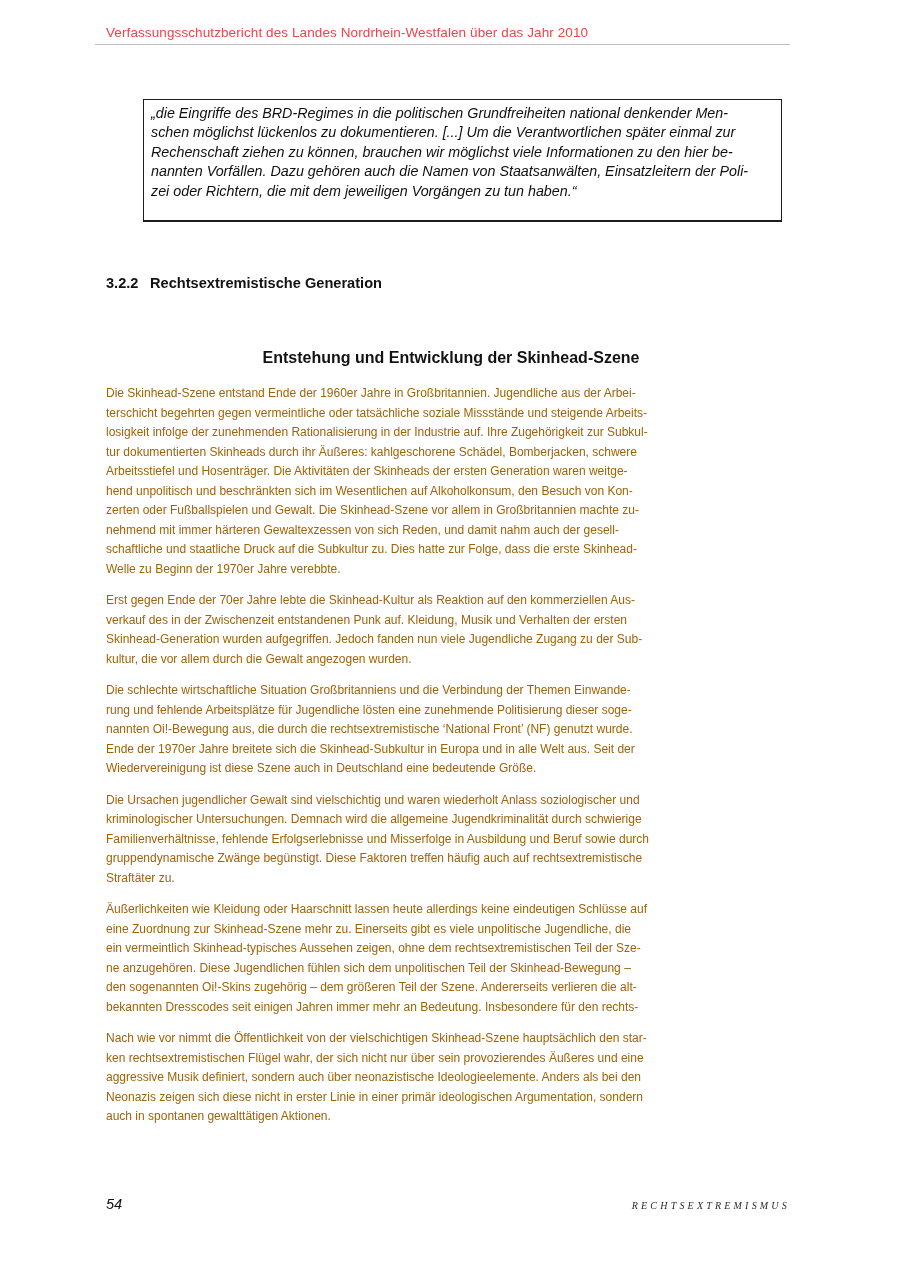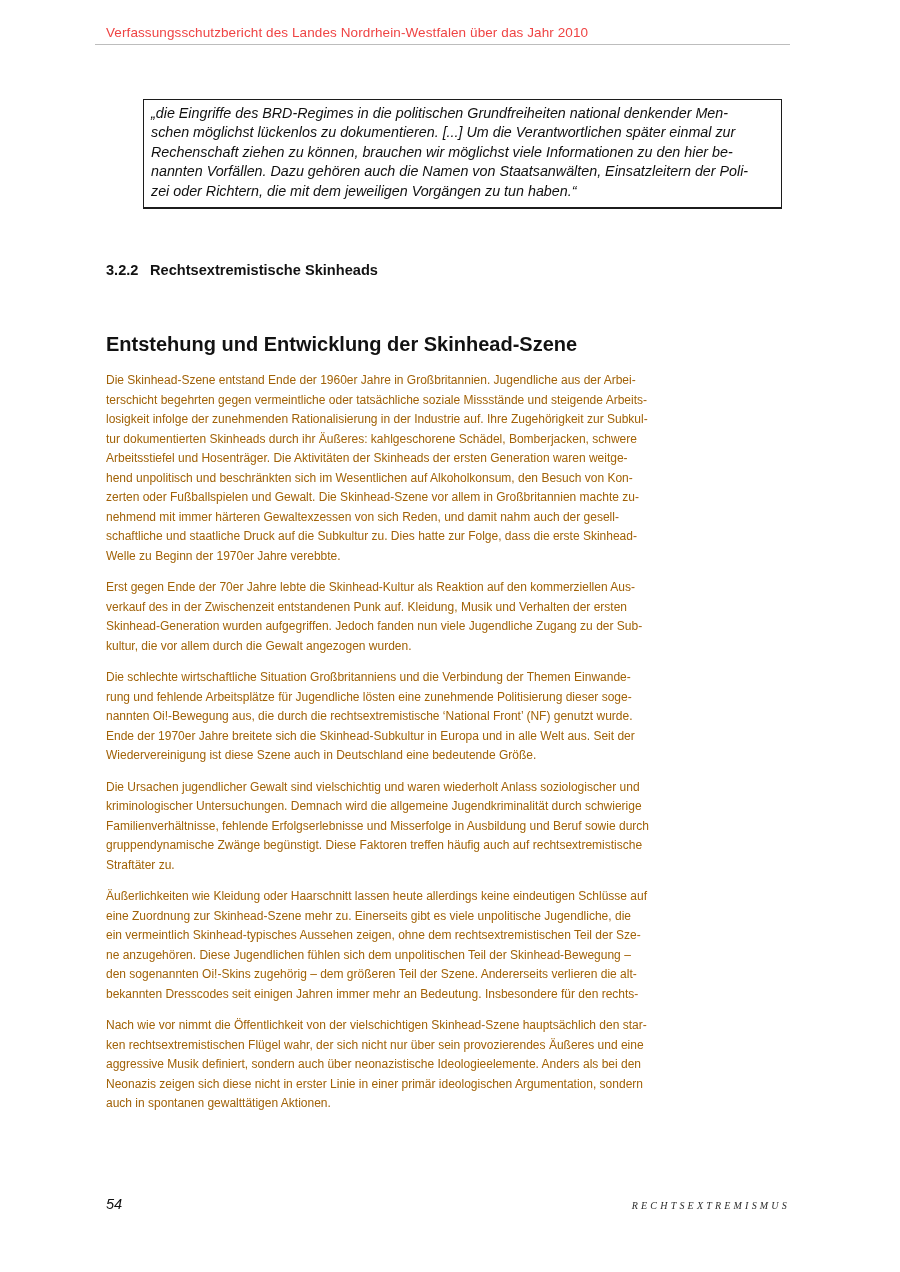--- a/index.html
+++ b/index.html
@@ -32,42 +32,43 @@
     width: 695px;
     height: 1px;
     background: #bdbdbd;
   }
   .quote-box {
     margin-top: 58px;
     margin-left: 37px;
     width: 618px;
     border: 1px solid #1c1c1c;
     border-bottom-width: 2px;
-    padding: 4px 12px 6px 7px;
+    padding: 4px 12px 19px 7px;
     font-style: italic;
     font-size: 14.3px;
     line-height: 19.4px;
     white-space: pre-line;
     color: #101010;
   }
   .section-heading {
     margin-top: 52px;
     font-weight: bold;
     font-size: 14.6px;
     line-height: 19.5px;
   }
   .section-number {
     display: inline-block;
     width: 44px;
   }
   .subheading {
     font-weight: bold;
-    font-size: 20px;
+    font-size: 16px;
     line-height: 19.5px;
-    margin: 0;
+    margin: 16px;
+    text-align: center;
   }
   .subheading.first { margin-top: 54px; }
   .subheading.second { margin-top: 34px; }
   .para {
     margin: 17px 0 0 0;
     font-size: 12px;
     line-height: 19.5px;
     white-space: pre-line;
     color: #a16207;
   }
@@ -103,21 +104,21 @@
     <div class="doc-header-title">Verfassungsschutzbericht des Landes Nordrhein-Westfalen über das Jahr 2010</div>
     <div class="doc-header-rule"></div>
 
     <div class="quote-box">„die Eingriffe des BRD-Regimes in die politischen Grundfreiheiten national denkender Men-
 schen möglichst lückenlos zu dokumentieren. [...] Um die Verantwortlichen später einmal zur
 Rechenschaft ziehen zu können, brauchen wir möglichst viele Informationen zu den hier be-
 nannten Vorfällen. Dazu gehören auch die Namen von Staatsanwälten, Einsatzleitern der Poli-
 zei oder Richtern, die mit dem jeweiligen Vorgängen zu tun haben.“</div>
 
     <div class="section-heading">
-      <span class="section-number">3.2.2</span><span>Rechtsextremistische Skinheads</span>
+      <span class="section-number">3.2.2</span><span>Rechtsextremistische Generation</span>
     </div>
 
     <p class="subheading first">Entstehung und Entwicklung der Skinhead-Szene</p>
 
     <p class="para">Die Skinhead-Szene entstand Ende der 1960er Jahre in Großbritannien. Jugendliche aus der Arbei-
 terschicht begehrten gegen vermeintliche oder tatsächliche soziale Missstände und steigende Arbeits-
 losigkeit infolge der zunehmenden Rationalisierung in der Industrie auf. Ihre Zugehörigkeit zur Subkul-
 tur dokumentierten Skinheads durch ihr Äußeres: kahlgeschorene Schädel, Bomberjacken, schwere
 Arbeitsstiefel und Hosenträger. Die Aktivitäten der Skinheads der ersten Generation waren weitge-
 hend unpolitisch und beschränkten sich im Wesentlichen auf Alkoholkonsum, den Besuch von Kon-

